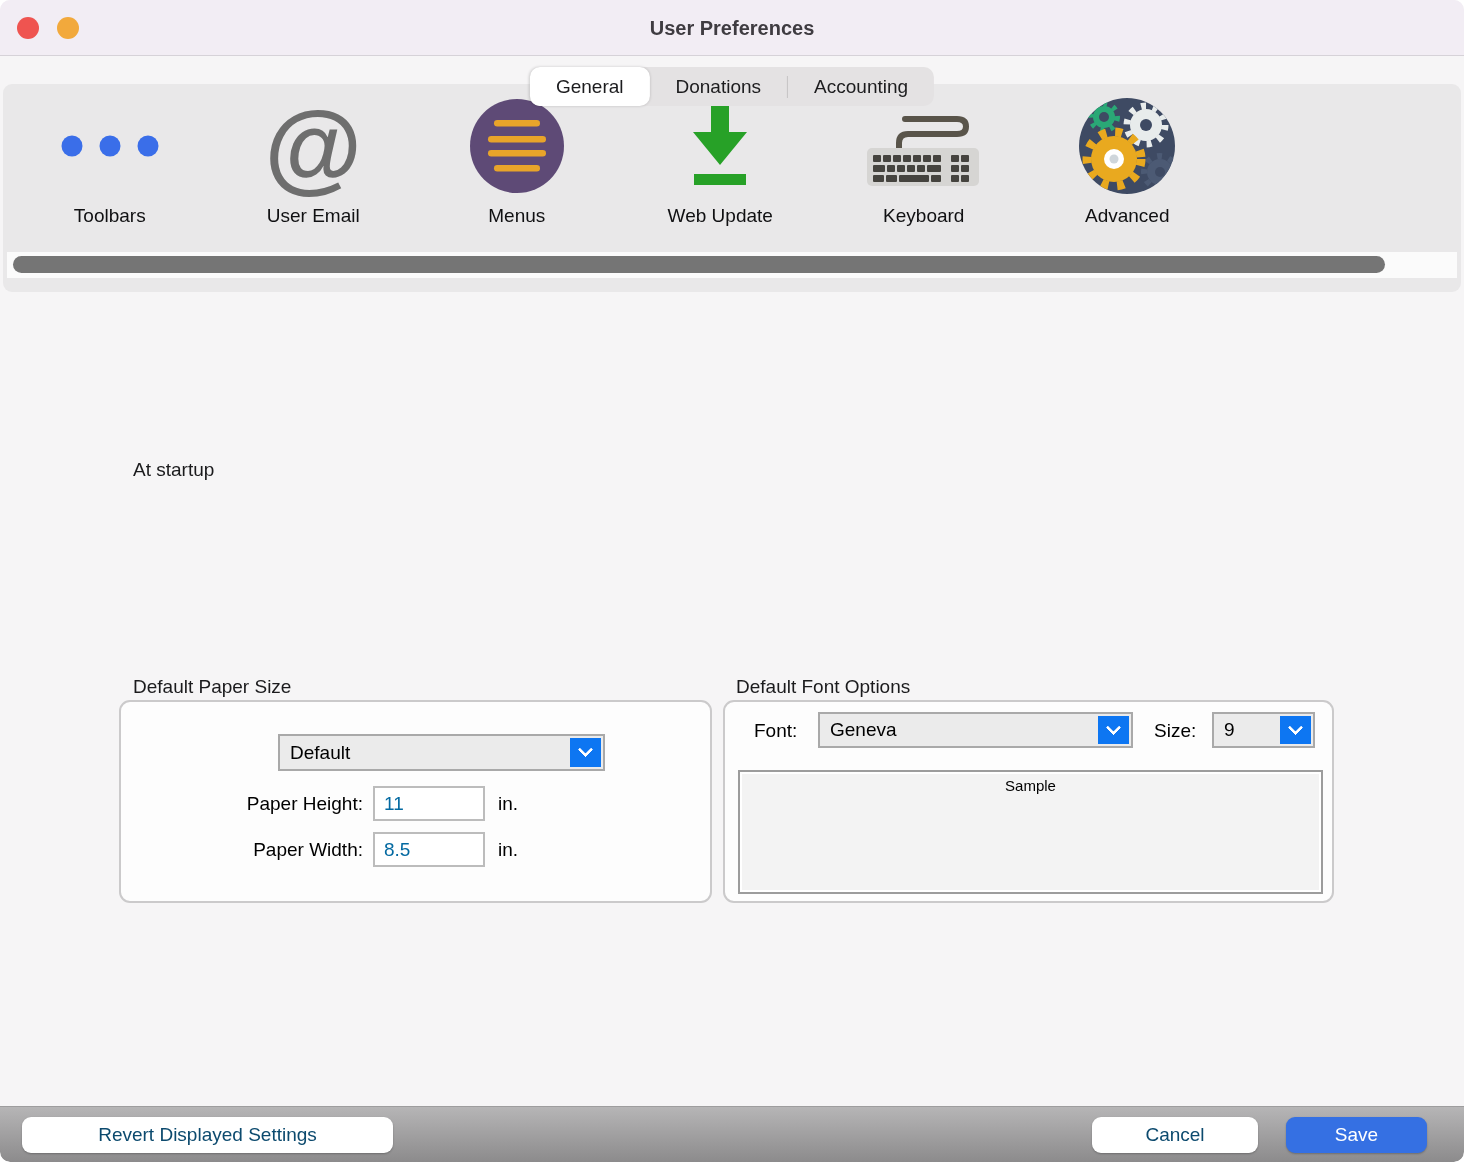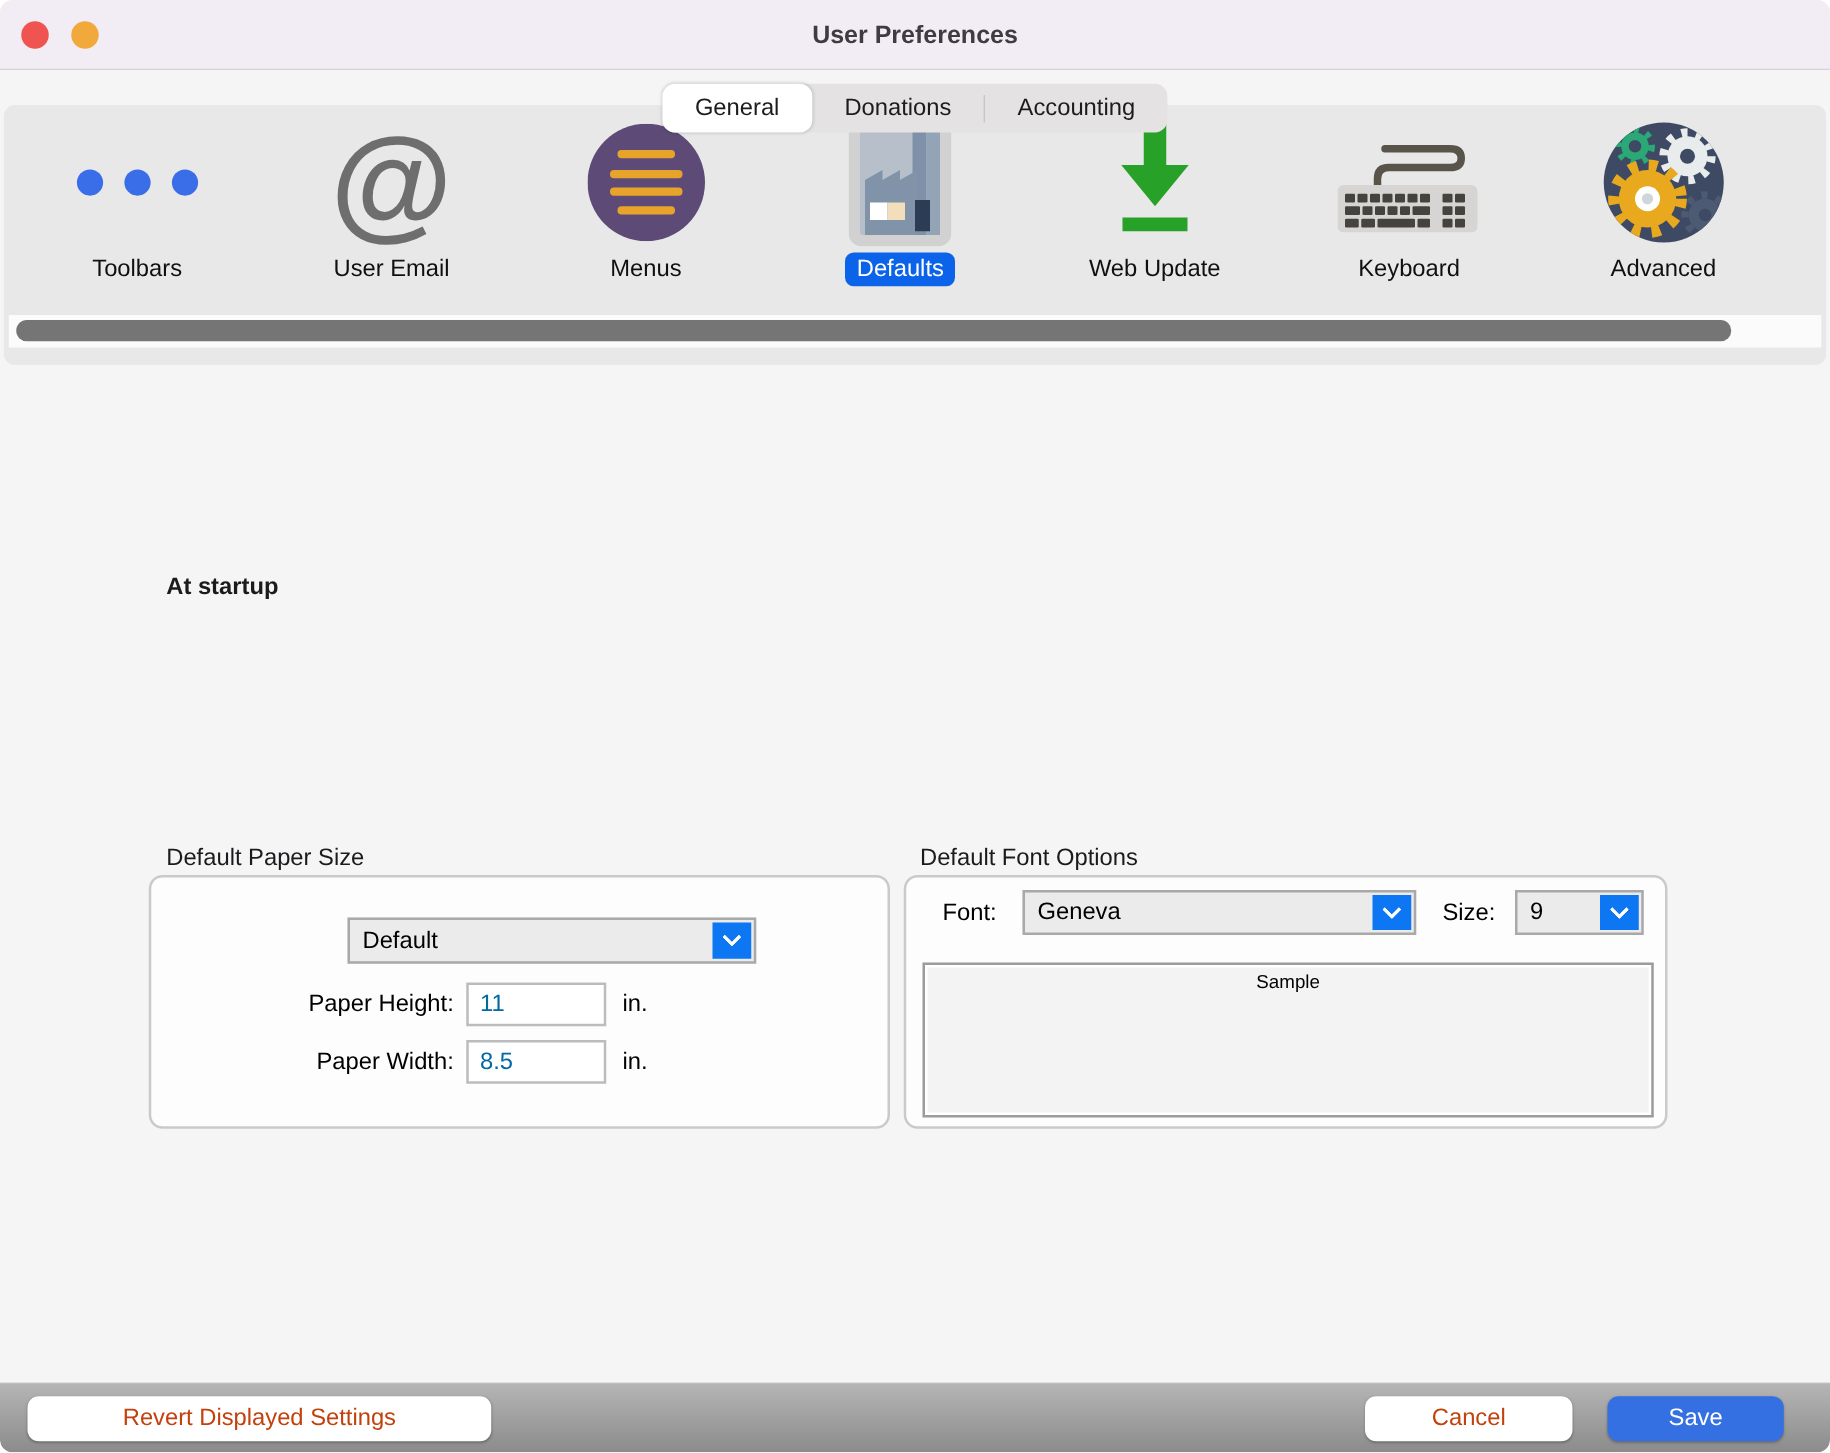--- a/index.html
+++ b/index.html
@@ -59,21 +59,21 @@
   .sample-panel { position:absolute; background:#f3f3f3; border:2px solid #9c9c9c;
     box-shadow:inset 0 0 0 2px rgba(255,255,255,.95); text-align:center; }
   .sample-text { margin-top:5px; font-size:15px; color:#000; }
   
   .footer { position:absolute; left:0; right:0; top:1106px; height:56px;
     background:linear-gradient(#b6b5b6,#8c8b8c); border-top:1px solid #9e9d9e;
     display:flex; align-items:center; padding-left:22px; padding-right:37px;
     border-radius:0 0 10px 10px; }
   .btn-push { height:36px; border:none; border-radius:9px; font-size:19px; font-family:inherit;
     display:flex; align-items:center; justify-content:center; }
-  .btn-white { background:#fff; color:#c2410c; box-shadow:0 1px 2px rgba(0,0,0,.25); }
+  .btn-white { background:#fff; color:#0c4a6e; box-shadow:0 1px 2px rgba(0,0,0,.25); }
   .btn-blue { background:#3570e3; color:#fff; box-shadow:0 1px 2px rgba(0,0,0,.25); }
   .spacer { flex:1; }
 </style>
 </head>
 <body>
 
 <div id="window">
 
   <div class="titlebar">
     <div class="light red"></div>
@@ -115,36 +115,20 @@
             <circle cx="47" cy="47" r="47" fill="#5e4a76"></circle>
             <rect x="24" y="21" width="46" height="6.5" rx="3.2" fill="#e8a42a"></rect>
             <rect x="18" y="37" width="58" height="6.5" rx="3.2" fill="#e8a42a"></rect>
             <rect x="18" y="51" width="58" height="6.5" rx="3.2" fill="#e8a42a"></rect>
             <rect x="24" y="66" width="46" height="6.5" rx="3.2" fill="#e8a42a"></rect>
           </svg>
         </div>
         <div class="tb-label">Menus</div>
       </div>
 
-      <div class="tb-item">
-        <div class="icon-box">
-          <div class="icon-bg-selected">
-            <svg width="64" height="84" viewBox="0 0 64 84">
-              <rect x="0" y="0" width="64" height="84" rx="2" fill="#b7c0ca"></rect>
-              <rect x="42" y="0" width="11" height="84" fill="#7e91a8"></rect>
-              <rect x="53" y="0" width="11" height="84" fill="#94a4b7"></rect>
-              <path d="M4,84 L4,40 L18,32 L18,40 L32,32 L32,40 L46,32 L46,84 Z" fill="#8093a9"></path>
-              <rect x="8" y="58" width="14" height="14" fill="#ffffff"></rect>
-              <rect x="22" y="58" width="14" height="14" fill="#f3debc"></rect>
-              <rect x="44" y="56" width="12" height="25" fill="#2c3c54"></rect>
-            </svg>
-          </div>
-        </div>
-        <div class="tb-label selected">Defaults</div>
-      </div>
 
       <div class="tb-item">
         <div class="icon-box">
           <svg width="58" height="94" viewBox="0 0 58 94">
             <rect x="20" y="0" width="18" height="33" fill="#27a127"></rect>
             <polygon points="2,33 56,33 29,66" fill="#27a127"></polygon>
             <rect x="3" y="75" width="52" height="11" fill="#27a127"></rect>
           </svg>
         </div>
         <div class="tb-label">Web Update</div>
@@ -222,21 +206,21 @@
         <div class="tb-label">Advanced</div>
       </div>
 
     </div>
 
     <div class="track">
       <div class="thumb"></div>
     </div>
   </div>
 
-  <div class="section-label" style="left:133px; top:459px;font-weight:bold;">At startup</div>
+  <div class="section-label" style="left:133px; top:459px;">At startup</div>
 
   <div class="section-label" style="left:133px; top:676px;">Default Paper Size</div>
   <div class="groupbox" style="left:119px; top:700px; width:593px; height:203px;">
     <div class="combo" style="left:157px; top:32px; width:327px; height:37px;">
       <span class="val">Default</span>
       <span class="btn">
           <span class="chev"></span>
         </span>
     </div>
     <div class="flabel" style="left:0; top:91px; width:242px; text-align:right;">Paper Height:</div>

